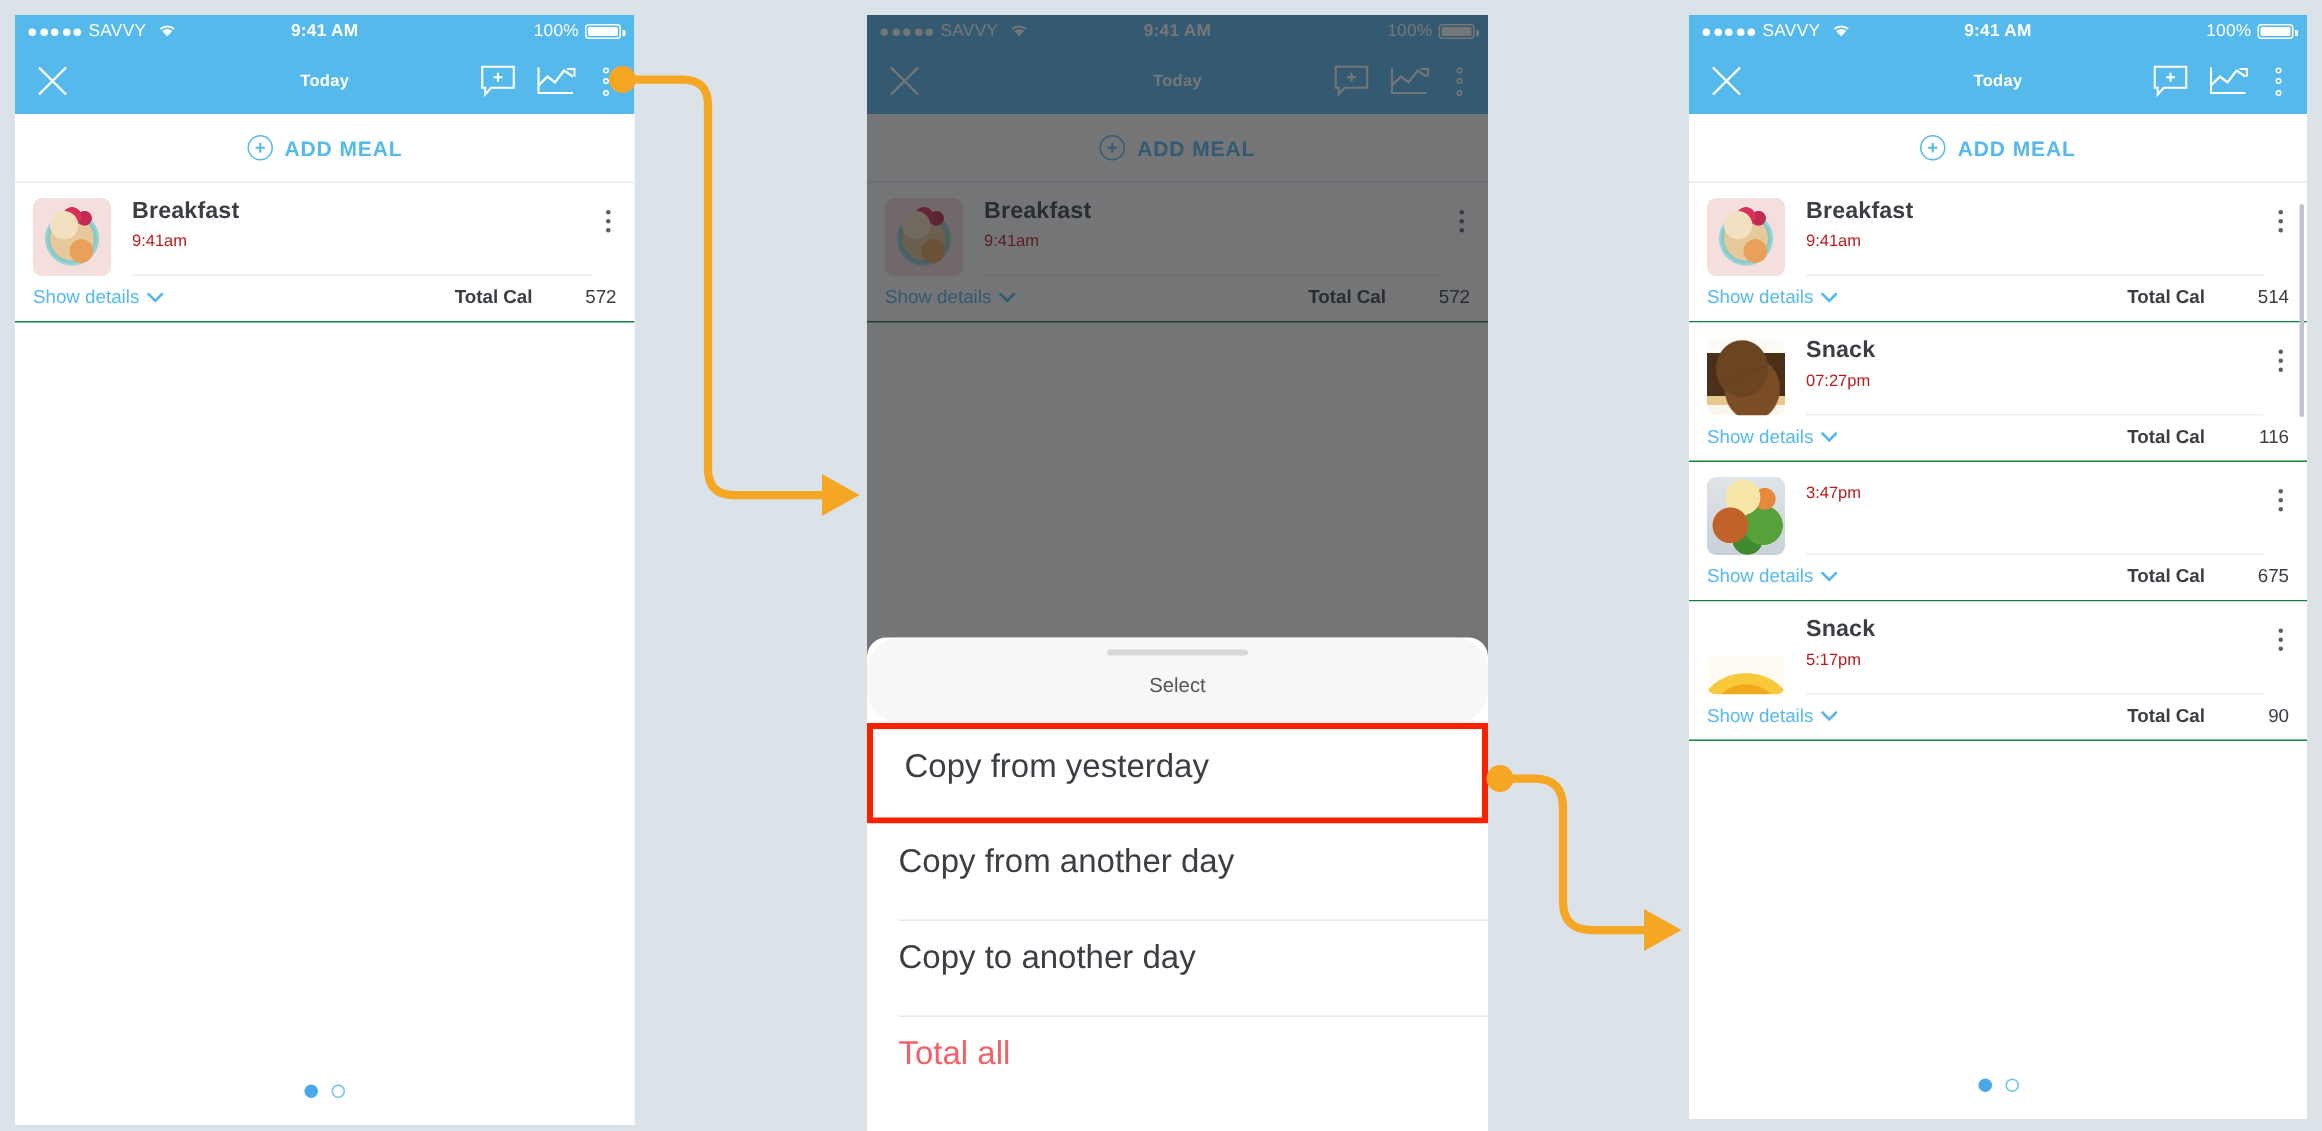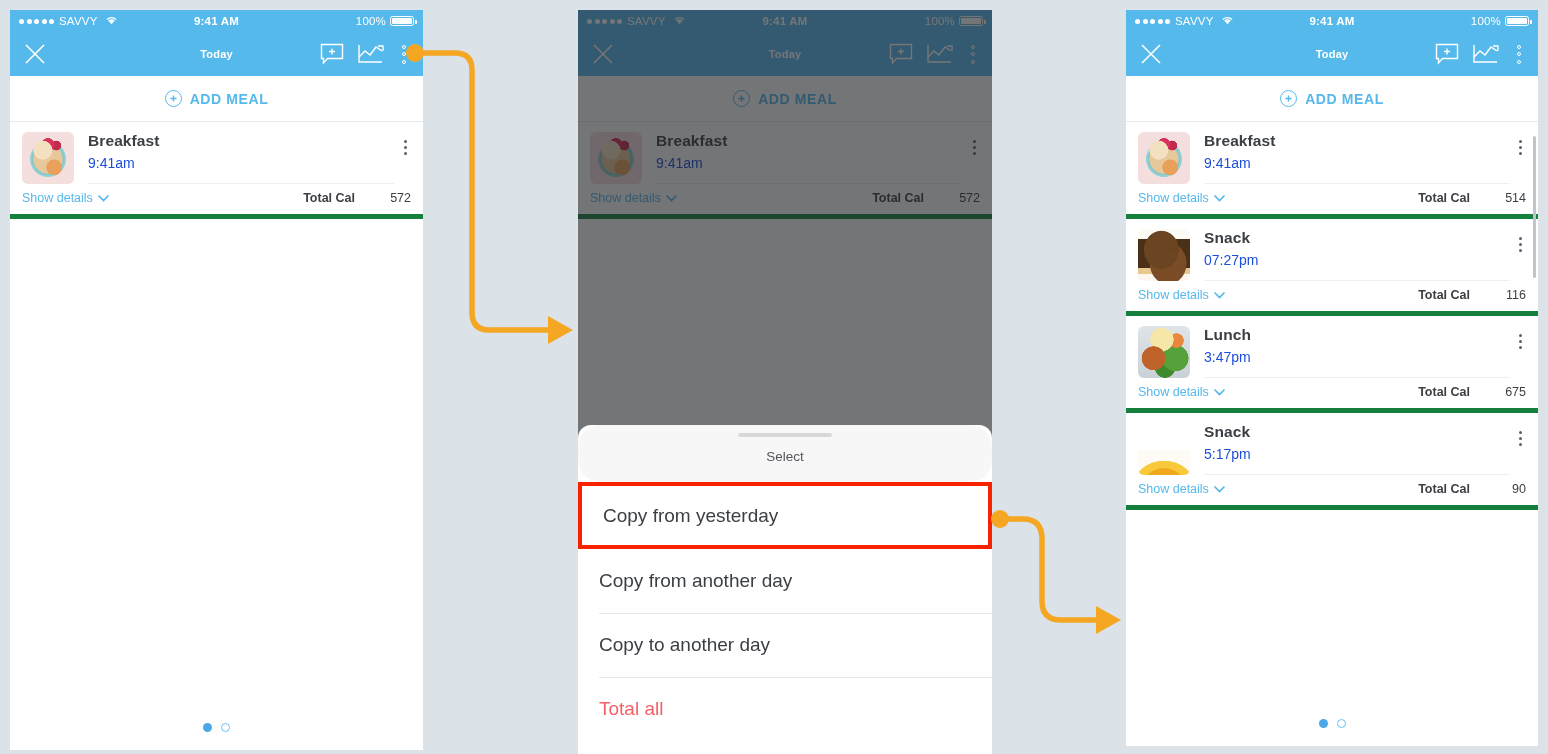--- a/index.html
+++ b/index.html
@@ -72,30 +72,30 @@
   .addmeal .label {
     color: #56b9ec; font-weight: bold; font-size: 14px; letter-spacing: .6px;
   }
   .plus-circle {
     width: 17px; height: 17px; border: 1.4px solid #56b9ec; border-radius: 50%;
     display: flex; align-items: center; justify-content: center;
   }
 
   
   .meal-list { background: #fff; position: relative; }
-  .meal { border-bottom: 5px solid #15803d; background: #fff; }
+  .meal { border-bottom: 1px solid #15803d; background: #fff; }
   .meal-main { display: flex; align-items: flex-start; padding: 10px 12px 0 12px; }
   .thumb {
     width: 52px; height: 52px; border-radius: 6px; flex: none;
     background-size: cover; background-position: center; overflow: hidden;
     position: relative;
   }
   .meal-text { flex: 1; margin-left: 14px; padding-bottom: 8px; border-bottom: 1px solid #eceef0; min-height: 52px; }
   .meal-name { font-size: 15.5px; font-weight: bold; color: #3b3f44; letter-spacing: .1px; }
-  .meal-time { font-size: 14px; color: #1d4ed8; margin-top: 5px; }
+  .meal-time { font-size: 11px; color: #b91c1c; margin-top: 5px; }
   .meal-kebab { display: flex; flex-direction: column; gap: 3px; padding: 8px 4px 0 10px; }
   .meal-kebab i { width: 3px; height: 3px; border-radius: 50%; background: #5b6066; display: block; }
   .meal-foot {
     display: flex; align-items: center; padding: 7px 12px 9px 12px; font-size: 12.5px;
   }
   .show-details { color: #56b9ec; display: flex; align-items: center; gap: 5px; }
   .meal-foot .spacer { flex: 1; }
   .total-lbl { color: #3b3f44; font-weight: bold; font-size: 12.5px; margin-right: 30px; }
   .total-val { color: #3b3f44; font-size: 12.5px; min-width: 26px; text-align: right; }
 
@@ -128,22 +128,22 @@
   .sheet-head {
     background: #f7f7f7; height: 57px; position: relative;
     display: flex; align-items: center; justify-content: center; border-radius: 22px;
   }
   .sheet-grip {
     position: absolute; top: 8px; left: 50%; transform: translateX(-50%);
     width: 94px; height: 4px; border-radius: 2px; background: #d8d8d8;
   }
   .sheet-title { font-size: 13.5px; color: #53575c; margin-top: 6px; }
   .sheet-item {
-    height: 64px; display: flex; align-items: center; padding: 2px 21px;
-    font-size: 19px; color: #3b3f44; background: #fff; position: relative;
+    height: 64px; display: flex; padding: 12px 21px;
+    font-size: 22px; color: #3b3f44; background: #fff; position: relative;
   }
   .sheet-item.sep::before {
     content:""; position:absolute; left:21px; right:0; top:0; height:1px; background:#e8e8e8;
   }
   .sheet-item.danger { color: #f4606a; }
   .sheet-item.highlight {
     border: 4px solid #f92200; height: 67px;
   }
 
   
@@ -492,21 +492,20 @@
               </span>
               <span class="spacer"></span>
               <span class="total-lbl">Total Cal</span>
               <span class="total-val">116</span>
             </div>
           </div>
           <div class="meal">
             <div class="meal-main">
               <div class="thumb" style="background-image: radial-gradient(circle at 30% 62%, rgb(192, 99, 42) 0px, rgb(192, 99, 42) 24%, rgba(192, 99, 42, 0) 25%), radial-gradient(circle at 46% 26%, rgb(246, 230, 168) 0px, rgb(246, 230, 168) 24%, rgba(246, 230, 168, 0) 25%), radial-gradient(circle at 74% 28%, rgb(232, 136, 60) 0px, rgb(232, 136, 60) 13%, rgba(232, 136, 60, 0) 14%), radial-gradient(circle at 72% 62%, rgb(86, 161, 58) 0px, rgb(86, 161, 58) 26%, rgba(86, 161, 58, 0) 27%), radial-gradient(circle at 52% 80%, rgb(63, 138, 44) 0px, rgb(63, 138, 44) 20%, rgba(63, 138, 44, 0) 21%), linear-gradient(rgb(223, 228, 232), rgb(201, 209, 215));"></div>
               <div class="meal-text">
-                <div class="meal-name">Lunch</div>
                 <div class="meal-time">3:47pm</div>
               </div>
               <div class="meal-kebab">
                 <i></i>
                 <i></i>
                 <i></i>
               </div>
             </div>
             <div class="meal-foot">
               <span class="show-details">

